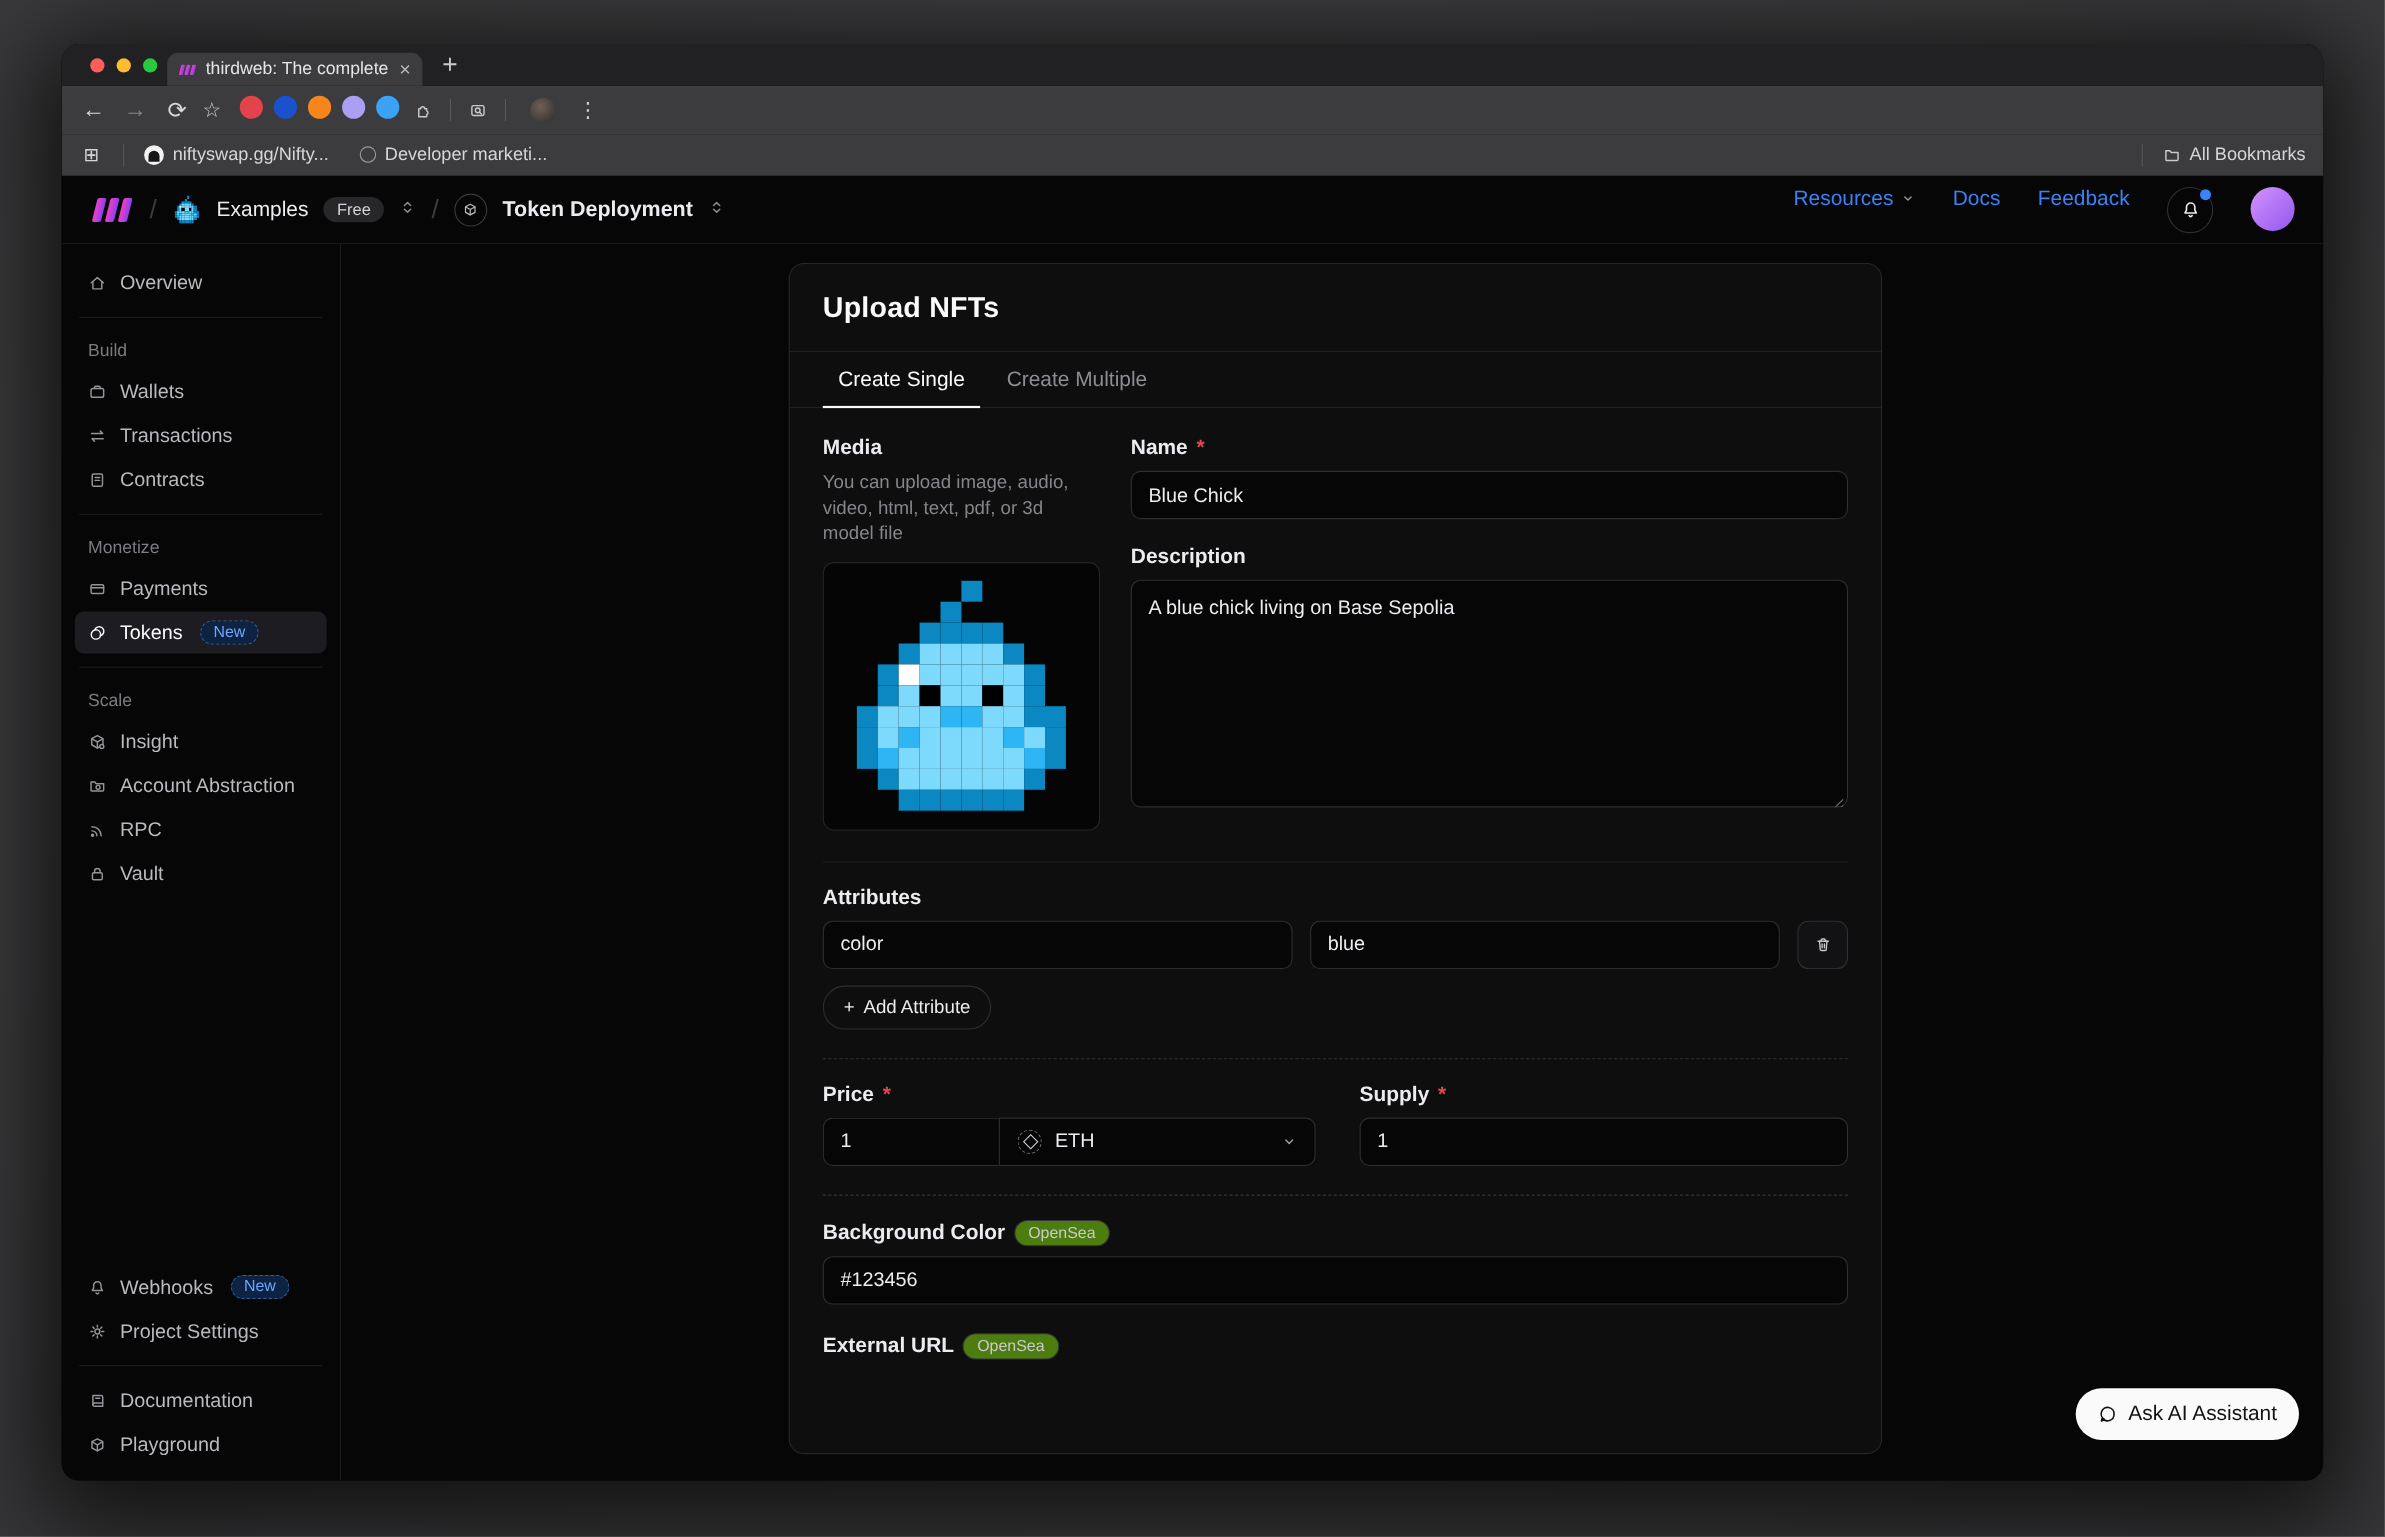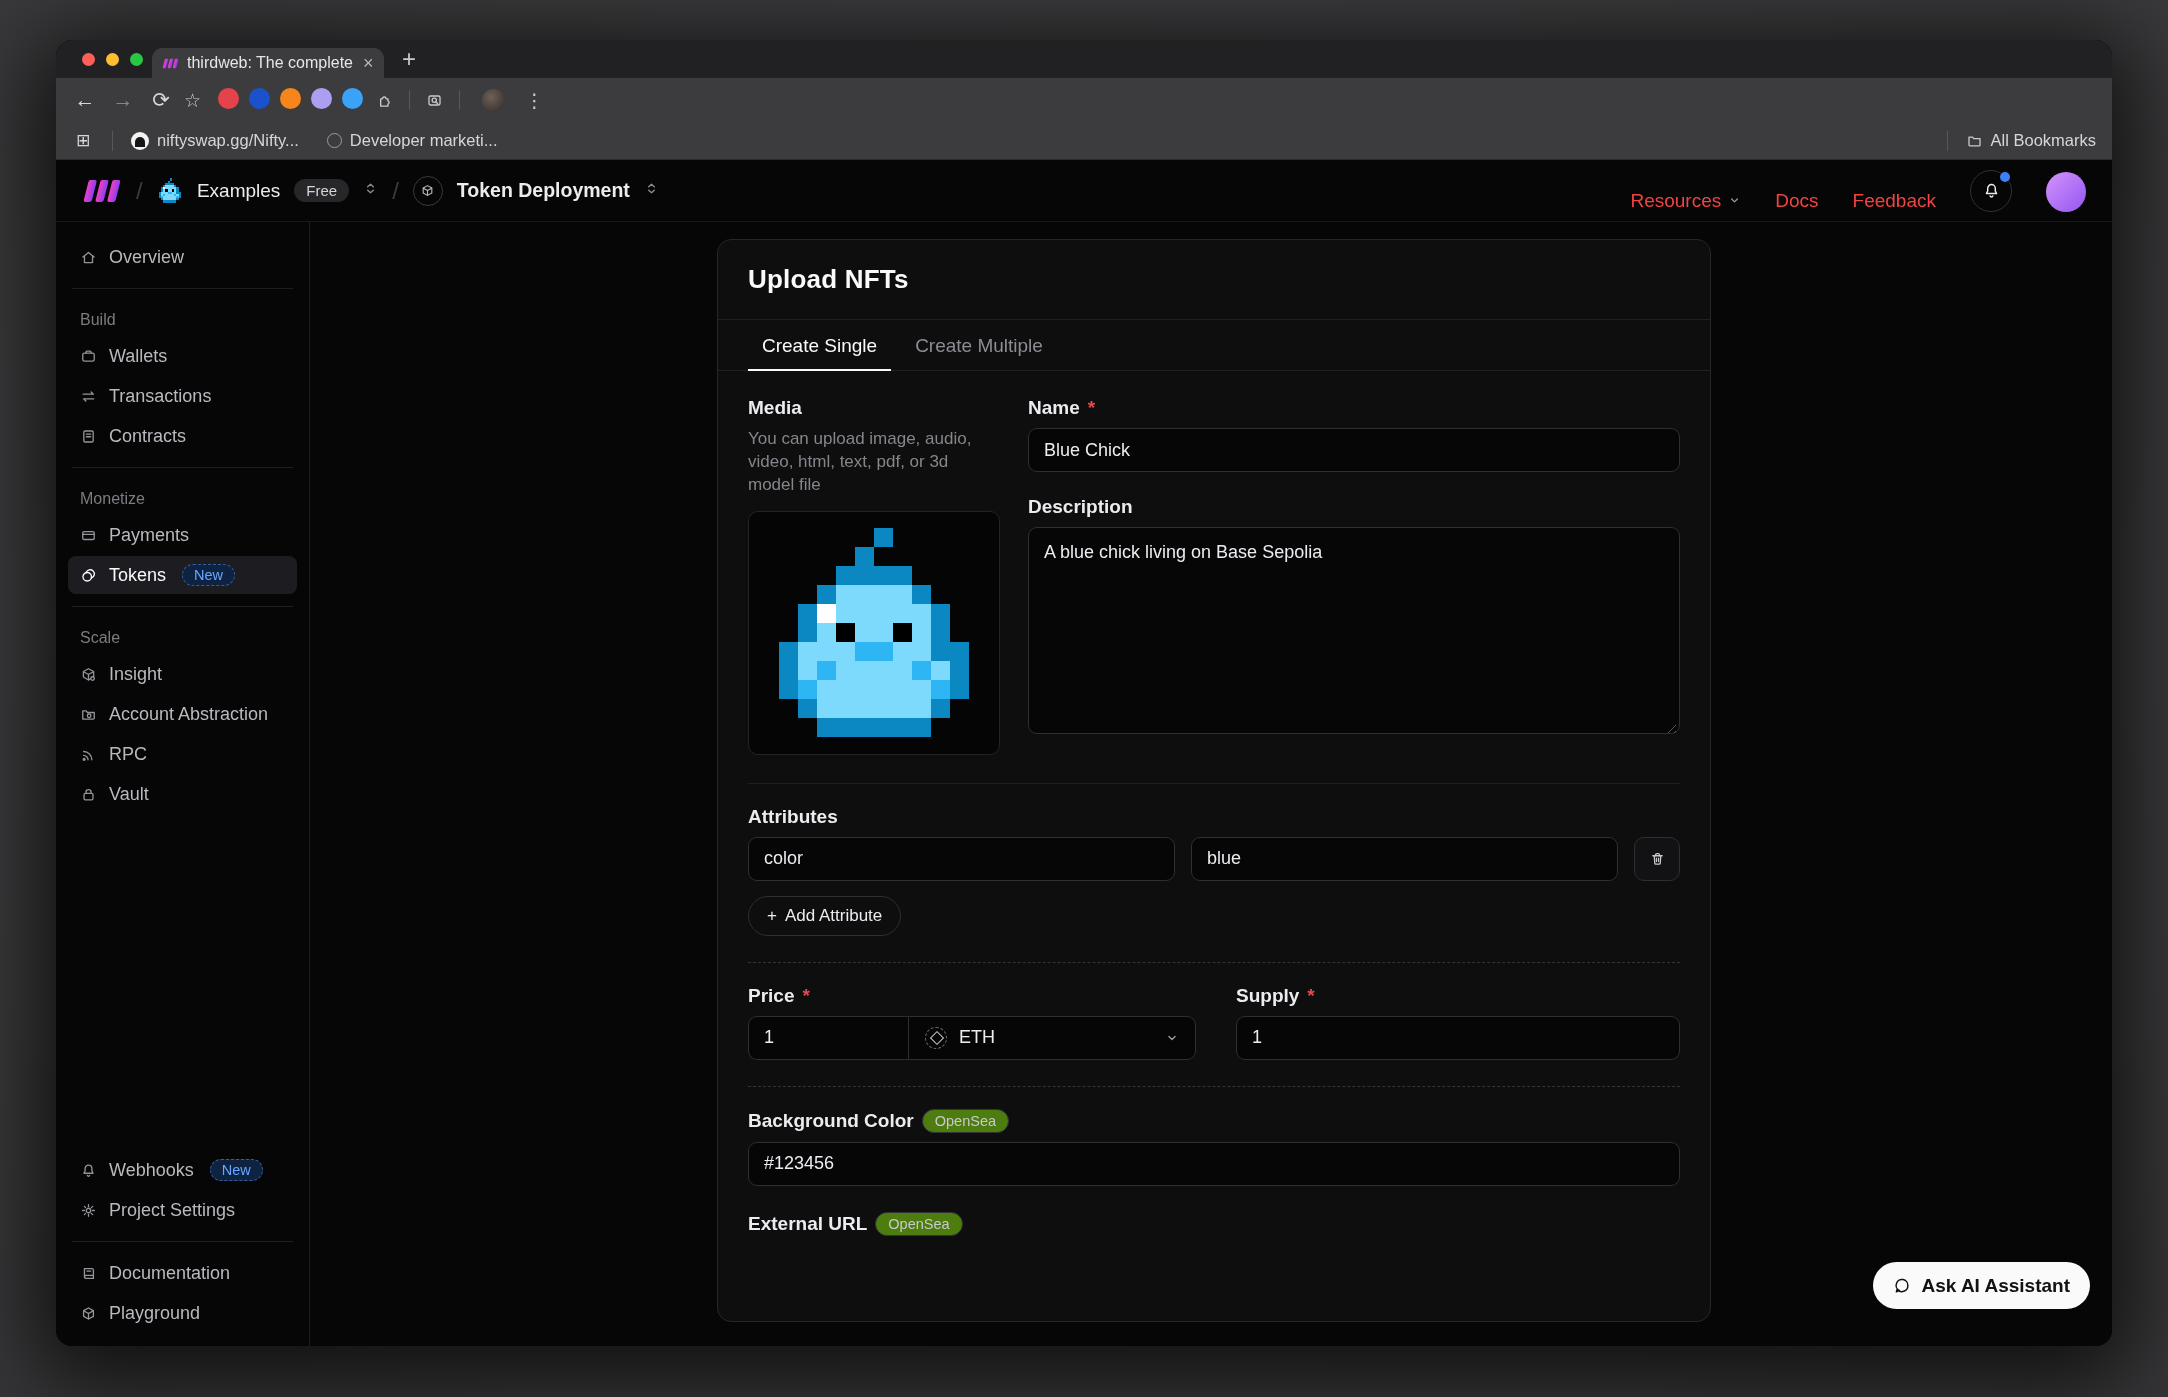--- a/index.html
+++ b/index.html
@@ -37,21 +37,21 @@
   .sp{flex:1}
   
   .app{height:1186px;background:#060606;display:flex;flex-direction:column}
   .appheader{height:62px;display:flex;align-items:center;padding:0 26px;border-bottom:1px solid #19191c;gap:14px}
   .slash{color:#3c3c40;font-size:24px;font-weight:300}
   .crumbtxt{color:#ececf0;font-size:19px}
   .crumbtxt.b{font-weight:bold;font-size:19.5px}
   .pill{background:#27272a;color:#d4d4d8;font-size:15px;border-radius:999px;padding:3px 12px}
   .chev{color:#8a8a90}.chev svg{width:15px;height:15px}
   .projicon{width:30px;height:30px;border-radius:50%;border:1px solid #3a3a40;display:flex;align-items:center;justify-content:center;color:#b9b9bf}
-  .navlinks{margin-left:auto;display:flex;align-items:flex-end;gap:34px;color:#ef4444;font-size:19px}
+  .navlinks{margin-left:auto;display:flex;align-items:flex-start;gap:34px;color:#3b82f6;font-size:19px}
   .bellwrap{position:relative;width:42px;height:42px;border-radius:50%;border:1px solid #303034;display:flex;align-items:center;justify-content:center;color:#ececf0}
   .bellwrap svg{width:19px;height:19px}
   .belldot{position:absolute;right:1px;top:1px;width:10px;height:10px;border-radius:50%}
   .appavatar{width:40px;height:40px;border-radius:50%;background:linear-gradient(135deg,#cd8dfc 10%,#9a5cf0 90%)}
   .appbody{flex:1;display:flex;min-height:0}
   
   .sidebar{width:254px;border-right:1px solid #1b1b1e;padding:16px 12px 14px;display:flex;flex-direction:column;gap:2px}
   .side-label{color:#7c7c82;font-size:16px;padding:10px 12px 6px}
   .side-item{display:flex;align-items:center;gap:12px;color:#b9b9bf;font-size:18px;
              padding:8px 12px;border-radius:8px;height:38px}
@@ -105,21 +105,21 @@
   .pricegroup input{width:160px;border-radius:9px 0 0 9px;border-right:none}
   .curselect{flex:1;height:44px;border:1px solid #2e2e33;border-radius:0 9px 9px 0;background:#060607;
              display:flex;align-items:center;gap:12px;padding:0 16px;color:#ececf1;font-size:18px}
   .curselect .cv{flex:1}
   .ethicon{width:22px;height:22px;border-radius:50%;border:1.4px dashed #6a6a70;position:relative;flex:none}
   .ethicon::after{content:"";position:absolute;left:5.5px;top:5.5px;width:8px;height:8px;border:1.4px solid #cfcfd4;transform:rotate(45deg)}
   .oschip{font-size:14.5px;font-weight:normal;color:#c9c9ce;border:1px solid #323237;border-radius:999px;padding:3px 12px;background:#4d7c0f}
   .help{color:#85858b;font-size:17px;margin-top:10px}
   .secpad{padding-top:22px}
   .assistant{position:absolute;right:22px;top:1040px;height:47px;background:#fafafa;color:#121212;
-             border-radius:999px;display:flex;align-items:center;gap:10px;padding:0 20px;font-size:19px;font-weight:bold}
+             border-radius:999px;display:flex;align-items:center;gap:10px;padding:0 20px;font-size:19px;font-weight:normal}
   .assistant .icon{color:#121212}
   .logo svg{display:block}
 </style>
 </head>
 <body>
 
 <div class="window">
 
   <div class="tabstrip">
     <span class="tl" style="left: 26px; background: rgb(255, 95, 87);"></span>

